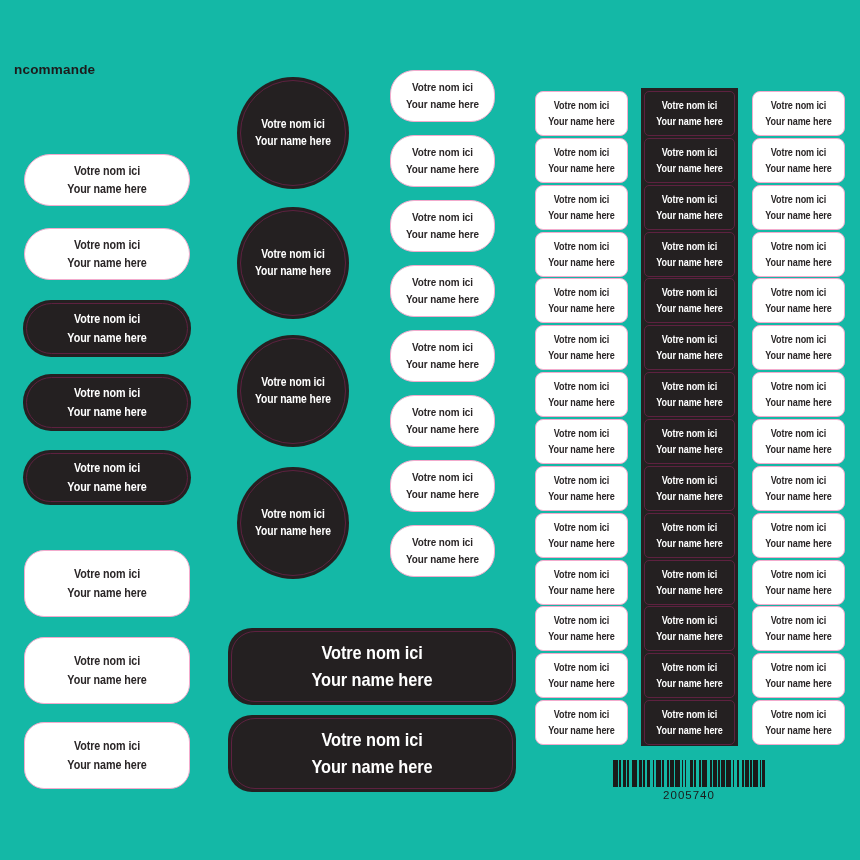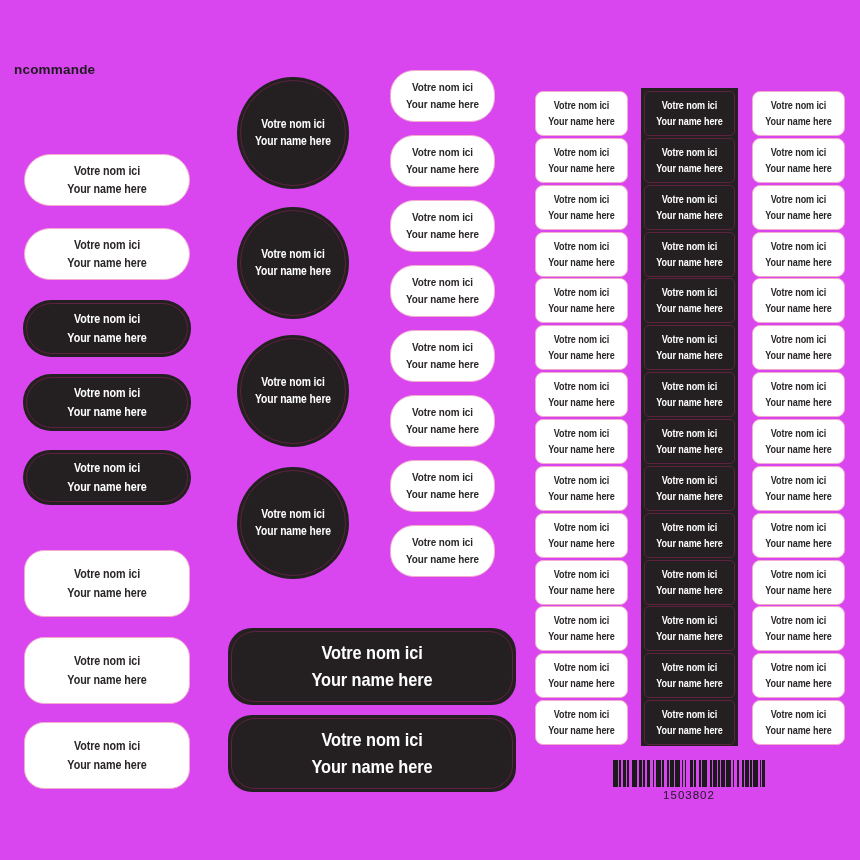--- a/index.html
+++ b/index.html
@@ -4,21 +4,21 @@
 <style>
   :root{
     --ink:#242021;
     --maroon:#5e2140;
     --pink:#f2abcd;
     --text:#2a2627;
   }
   html,body{margin:0;padding:0;background:#ffffff;}
   body{font-family:"Liberation Sans", sans-serif;}
   .canvas{
-    position:relative;width:860px;height:860px;background:#d946ef;overflow:hidden;
+    position:relative;width:860px;height:860px;background:#14b8a6;overflow:hidden;
   }
   .logo{
     position:absolute;left:14px;top:62px;font-size:13.5px;font-weight:700;
     color:#1d1b1c;letter-spacing:.2px;
   }
   .label{
     position:absolute;display:flex;align-items:center;justify-content:center;
     box-sizing:border-box;
   }
   .white{background:#ffffff;border:1px solid var(--pink);color:var(--text);}
@@ -515,15 +515,15 @@
         <div style="width: 3.2px; background: rgb(26, 26, 26);"></div>
         <div style="width: 1.6px; background: transparent;"></div>
         <div style="width: 1.6px; background: rgb(26, 26, 26);"></div>
         <div style="width: 1.6px; background: transparent;"></div>
         <div style="width: 4.8px; background: rgb(26, 26, 26);"></div>
         <div style="width: 1.6px; background: transparent;"></div>
         <div style="width: 1.6px; background: rgb(26, 26, 26);"></div>
         <div style="width: 1.6px; background: transparent;"></div>
         <div style="width: 3.2px; background: rgb(26, 26, 26);"></div>
       </div>
-    <div class="barcode-number">1503802</div>
+    <div class="barcode-number">2005740</div>
   </div>
 </div>
 
 </body></html>

